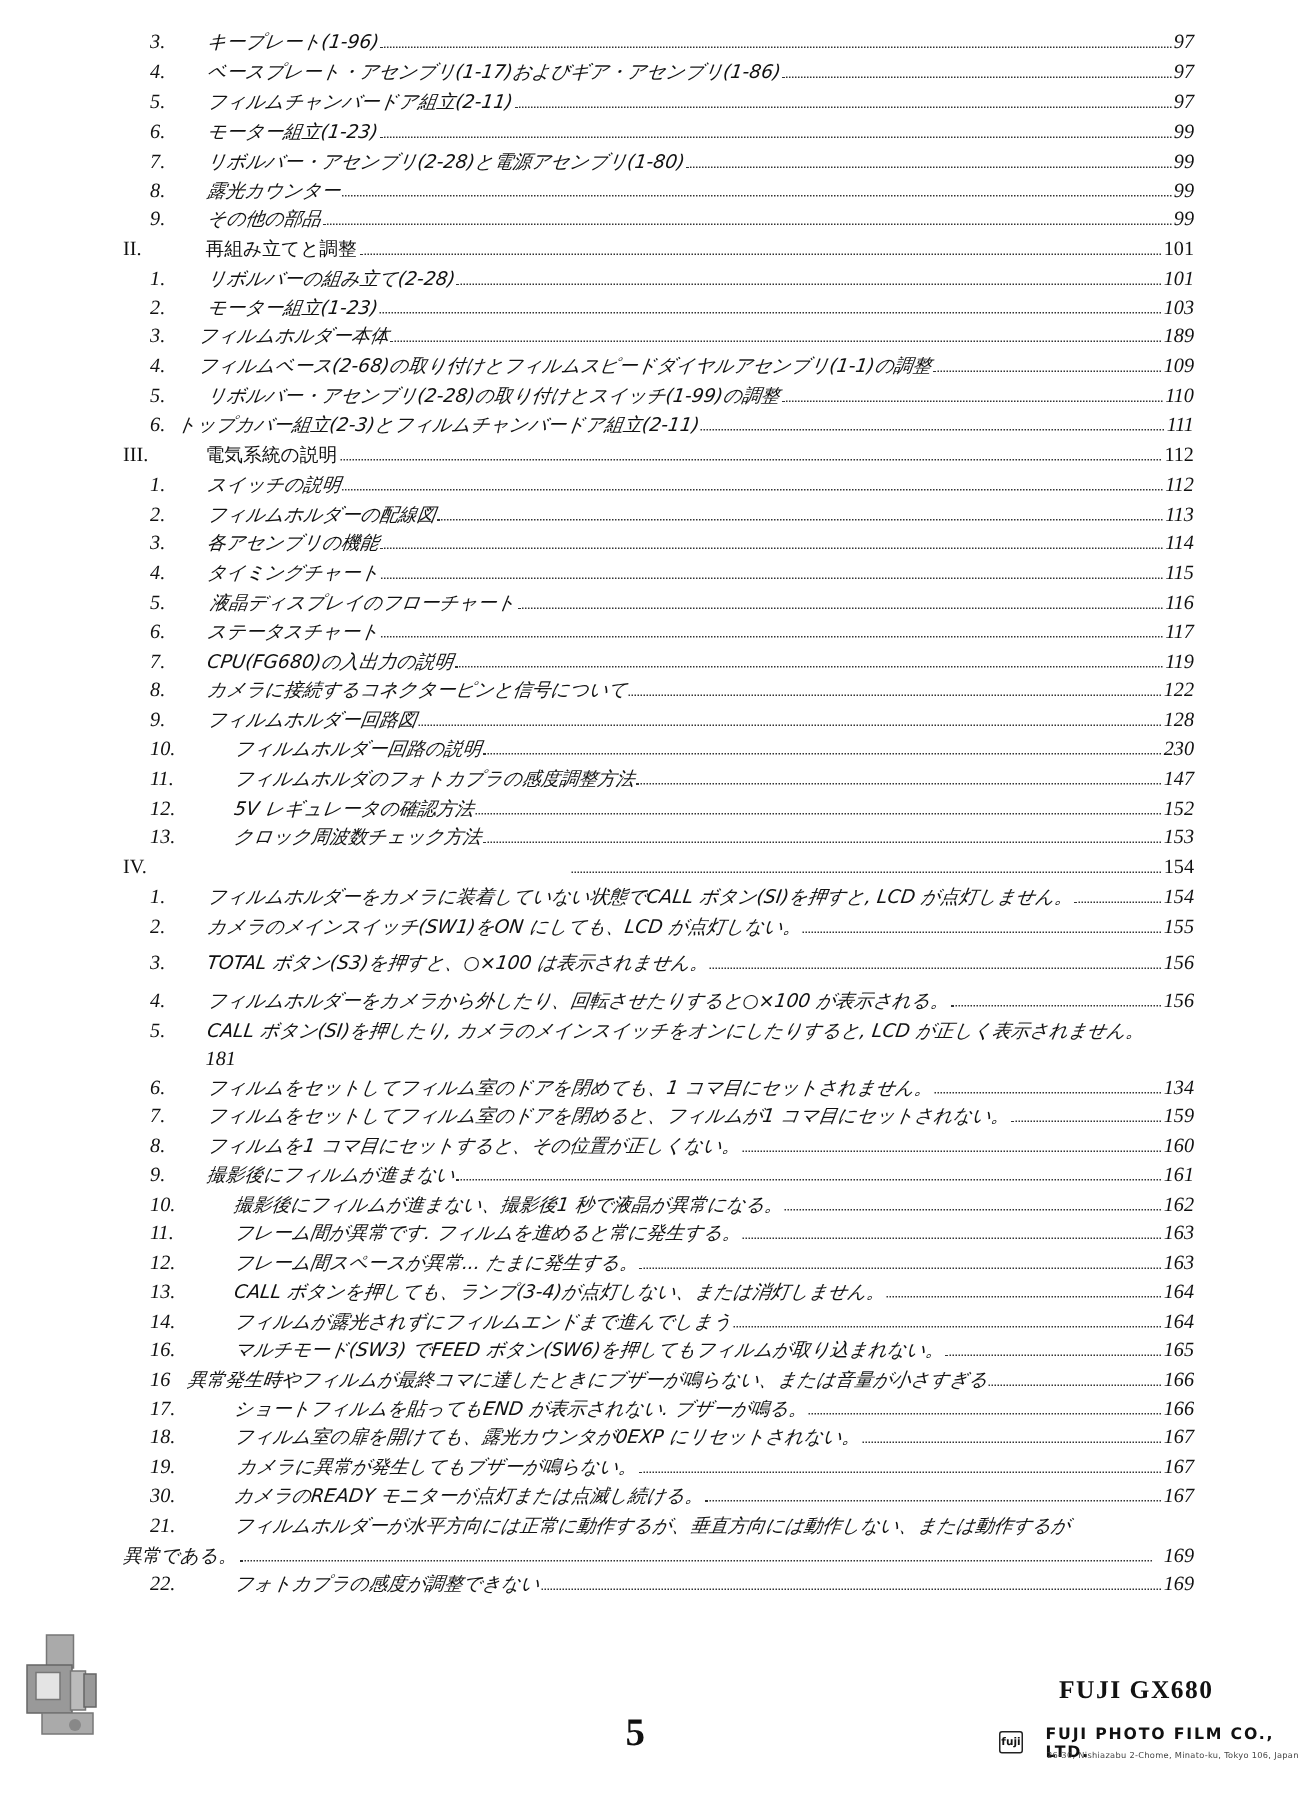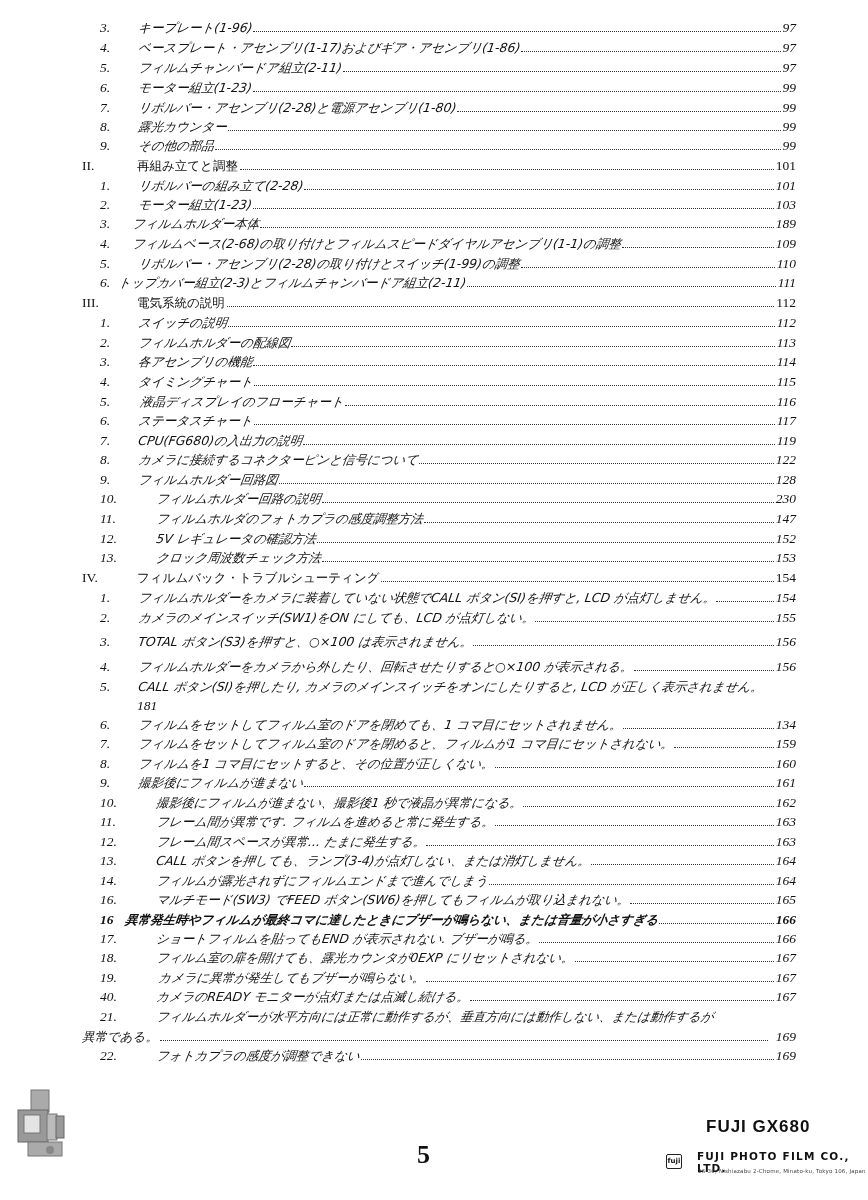--- a/index.html
+++ b/index.html
@@ -9,21 +9,21 @@
   .num { position:absolute; font-style:italic; font-family:"Liberation Serif","DejaVu Serif",serif; font-size:13.5px; }
   .num.sec { font-style:normal; font-family:"Liberation Serif","DejaVu Serif",serif; left:82px; }
   .title { position:absolute; font-style:italic; transform:skewX(-8deg); transform-origin:left bottom; }
   .title.sec { font-style:normal; transform:none; }
   .leader { position:absolute; top:13px; height:0; border-bottom:1.4px dotted #333; }
   .page { position:absolute; right:72px; font-family:"Liberation Serif","DejaVu Serif",serif; font-size:13.5px; font-style:italic; }
   .page.sec { font-style:normal; }
   .cont { position:absolute; font-style:italic; }
   .footer-camera { position:absolute; left:14px; top:1088px; width:52px; height:72px; }
   .page-number { position:absolute; left:417px; top:1140px; font-family:"Liberation Serif","DejaVu Serif",serif; font-size:26px; font-weight:bold; }
-  .brand { position:absolute; left:706px; top:1117px; font-family:Liberation Sans, sans-serif; font-weight:bold; font-size:17px; letter-spacing:1px;text-align:center; }
+  .brand { position:absolute; left:706px; top:1117px; font-family:Liberation Serif, serif; font-weight:bold; font-size:17px; letter-spacing:1px;text-align:center; }
   .maker { position:absolute; left:697px; top:1150px; font-family:"DejaVu Sans","Liberation Sans",sans-serif; font-weight:bold; font-size:10.5px; letter-spacing:1.2px; }
   .address { position:absolute; left:698px; top:1168px; font-size:5.5px; color:#444; letter-spacing:.2px; }
   .logo { position:absolute; left:666px; top:1154px; width:14px; height:13px; border:1.6px solid #222; border-radius:2px; font-size:7px; font-weight:bold; text-align:center; line-height:13px; }
 </style>
 </head>
 <body>
 
 <div class="toc" id="toc">
     <div class="row" style="top: 18px;">
       <span class="num" style="left: 100px;">3.</span>
@@ -188,21 +188,20 @@
       <span class="page">152</span>
     </div>
     <div class="row" style="top: 548px;">
       <span class="num" style="left: 100px;">13.</span>
       <span class="title" style="left: 155px;">クロック周波数チェック方法</span>
       <span class="leader" style="left: 322px; width: 452px;"></span>
       <span class="page">153</span>
     </div>
     <div class="row" style="top: 568px;">
       <span class="num sec" style="left: 82px;">IV.</span>
-      <span class="title sec" style="left: 137px;">フィルムバック・トラブルシューティング</span>
       <span class="leader" style="left: 381px; width: 393px;"></span>
       <span class="page sec">154</span>
     </div>
     <div class="row" style="top: 588px;">
       <span class="num" style="left: 100px;">1.</span>
       <span class="title" style="left: 137px;">フィルムホルダーをカメラに装着していない状態でCALL ボタン(SI)を押すと, LCD が点灯しません。</span>
       <span class="leader" style="left: 716px; width: 58px;"></span>
       <span class="page">154</span>
     </div>
     <div class="row" style="top: 608px;">
@@ -281,21 +280,21 @@
       <span class="title" style="left: 155px;">フィルムが露光されずにフィルムエンドまで進んでしまう</span>
       <span class="leader" style="left: 489px; width: 285px;"></span>
       <span class="page">164</span>
     </div>
     <div class="row" style="top: 890px;">
       <span class="num" style="left: 100px;">16.</span>
       <span class="title" style="left: 155px;">マルチモード(SW3) でFEED ボタン(SW6)を押してもフィルムが取り込まれない。</span>
       <span class="leader" style="left: 630px; width: 144px;"></span>
       <span class="page">165</span>
     </div>
-    <div class="row" style="top: 910px; font-weight: bold;">
+    <div class="row" style="top: 910px;">
       <span class="num" style="left: 100px;">16</span>
       <span class="title" style="left: 124px;">異常発生時やフィルムが最終コマに達したときにブザーが鳴らない、または音量が小さすぎる</span>
       <span class="leader" style="left: 659px; width: 115px;"></span>
       <span class="page">166</span>
     </div>
     <div class="row" style="top: 929px;">
       <span class="num" style="left: 100px;">17.</span>
       <span class="title" style="left: 155px;">ショートフィルムを貼ってもEND が表示されない. ブザーが鳴る。</span>
       <span class="leader" style="left: 539px; width: 235px;"></span>
       <span class="page">166</span>
@@ -306,21 +305,21 @@
       <span class="leader" style="left: 575px; width: 199px;"></span>
       <span class="page">167</span>
     </div>
     <div class="row" style="top: 968px;">
       <span class="num" style="left: 100px;">19.</span>
       <span class="title" style="left: 157px;">カメラに異常が発生してもブザーが鳴らない。</span>
       <span class="leader" style="left: 426px; width: 348px;"></span>
       <span class="page">167</span>
     </div>
     <div class="row" style="top: 987px;">
-      <span class="num" style="left: 100px;">40.</span>
+      <span class="num" style="left: 100px;">30.</span>
       <span class="title" style="left: 155px;">カメラのREADY モニターが点灯または点滅し続ける。</span>
       <span class="leader" style="left: 470px; width: 304px;"></span>
       <span class="page">167</span>
     </div>
     <div class="row" style="top: 1007px;">
       <span class="num" style="left: 100px;">21.</span>
       <span class="title" style="left: 155px;">フィルムホルダーが水平方向には正常に動作するが、垂直方向には動作しない、または動作するが</span>
     </div>
     <div class="row" style="top: 1027px;">
       <span class="cont" style="left: 82px;">異常である。</span>

